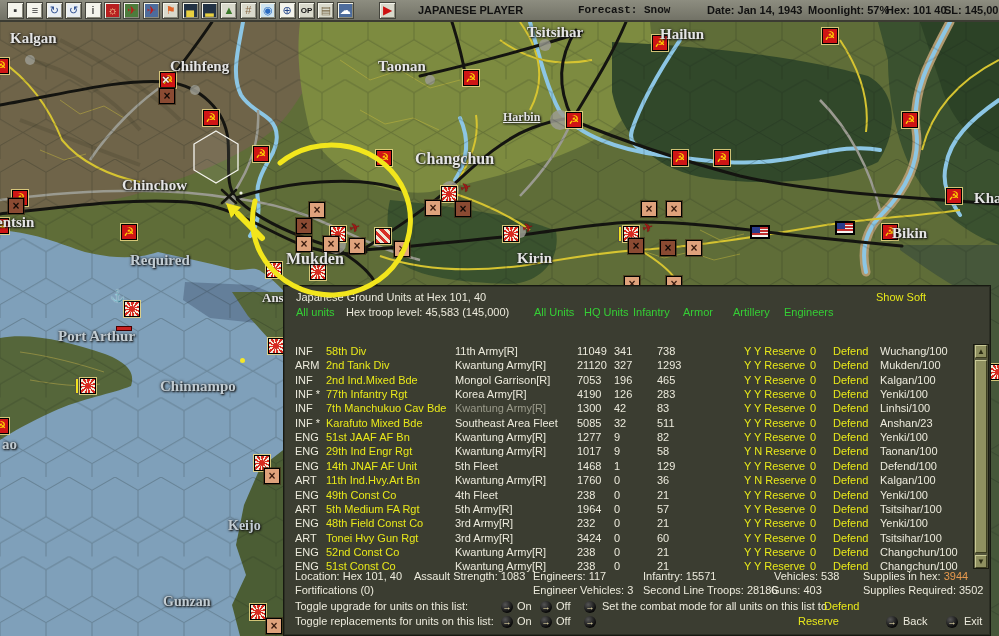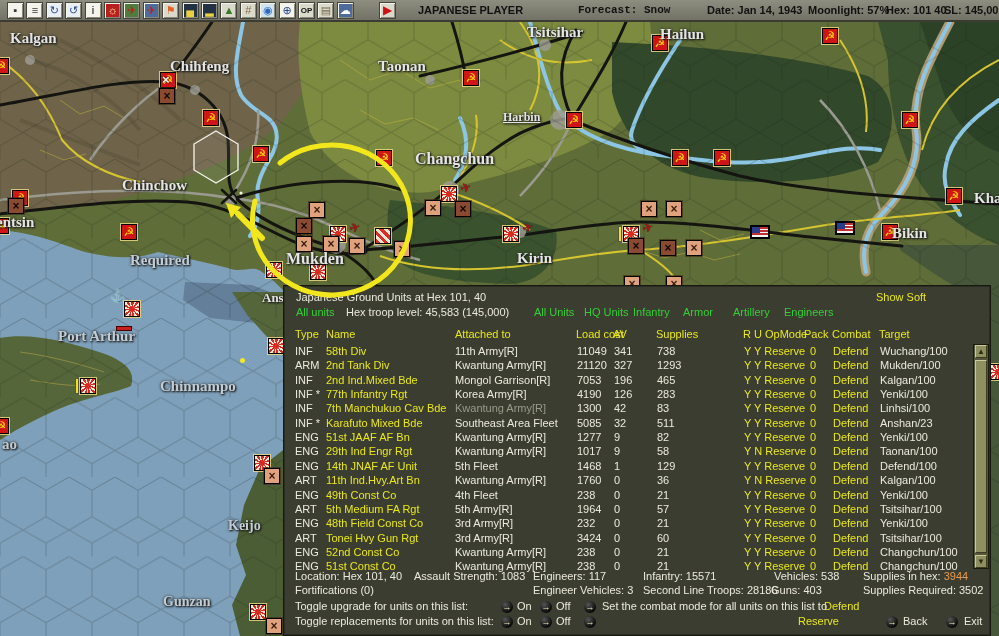--- a/index.html
+++ b/index.html
@@ -275,32 +275,20 @@
 
     <span class="abs grn" style="left:12px;top:20px;">All units</span>
     <span class="abs wht" style="left:62px;top:20px;">Hex troop level: 45,583  (145,000)</span>
     <span class="abs grn" style="left:250px;top:20px;">All Units</span>
     <span class="abs grn" style="left:300px;top:20px;">HQ Units</span>
     <span class="abs grn" style="left:349px;top:20px;">Infantry</span>
     <span class="abs grn" style="left:399px;top:20px;">Armor</span>
     <span class="abs grn" style="left:449px;top:20px;">Artillery</span>
     <span class="abs grn" style="left:500px;top:20px;">Engineers</span>
 
-    <div class="abs" style="left:0;top:42px;width:686px;height:14px;">
-      <span class="abs yel h-type">Type</span>
-      <span class="abs yel h-name">Name</span>
-      <span class="abs yel h-att">Attached to</span>
-      <span class="abs yel h-load">Load cost</span>
-      <span class="abs yel h-av">AV</span>
-      <span class="abs yel h-sup">Supplies</span>
-      <span class="abs yel h-ru">R U OpMode</span>
-      <span class="abs yel h-pack">Pack</span>
-      <span class="abs yel h-combat">Combat</span>
-      <span class="abs yel h-target">Target</span>
-    </div>
 
     <div class="rows" id="unit-rows">
         <div class="trow" style="top: 0px;">
           <span class="c-type wht">INF</span>
           <span class="c-name yel">58th Div</span>
           <span class="c-att wht">11th Army[R]</span>
           <span class="c-load wht">11049</span>
           <span class="c-av wht">341</span>
           <span class="c-sup wht">738</span>
           <span class="c-ru yel">Y Y Reserve</span>

